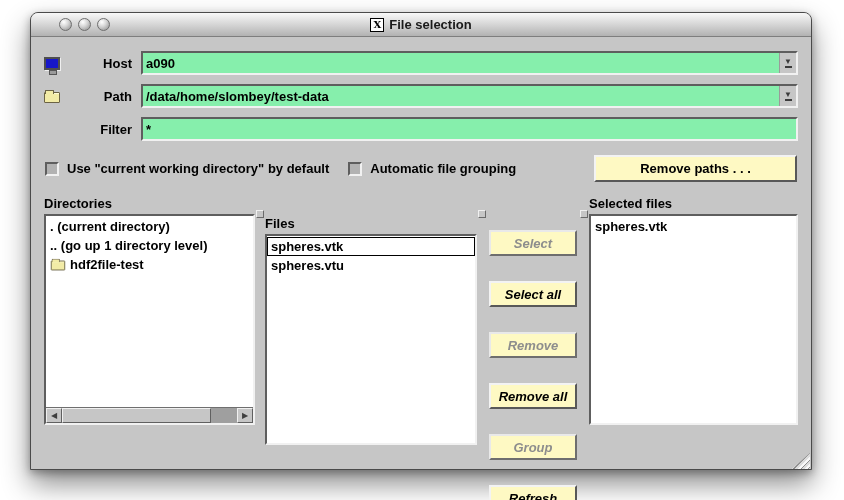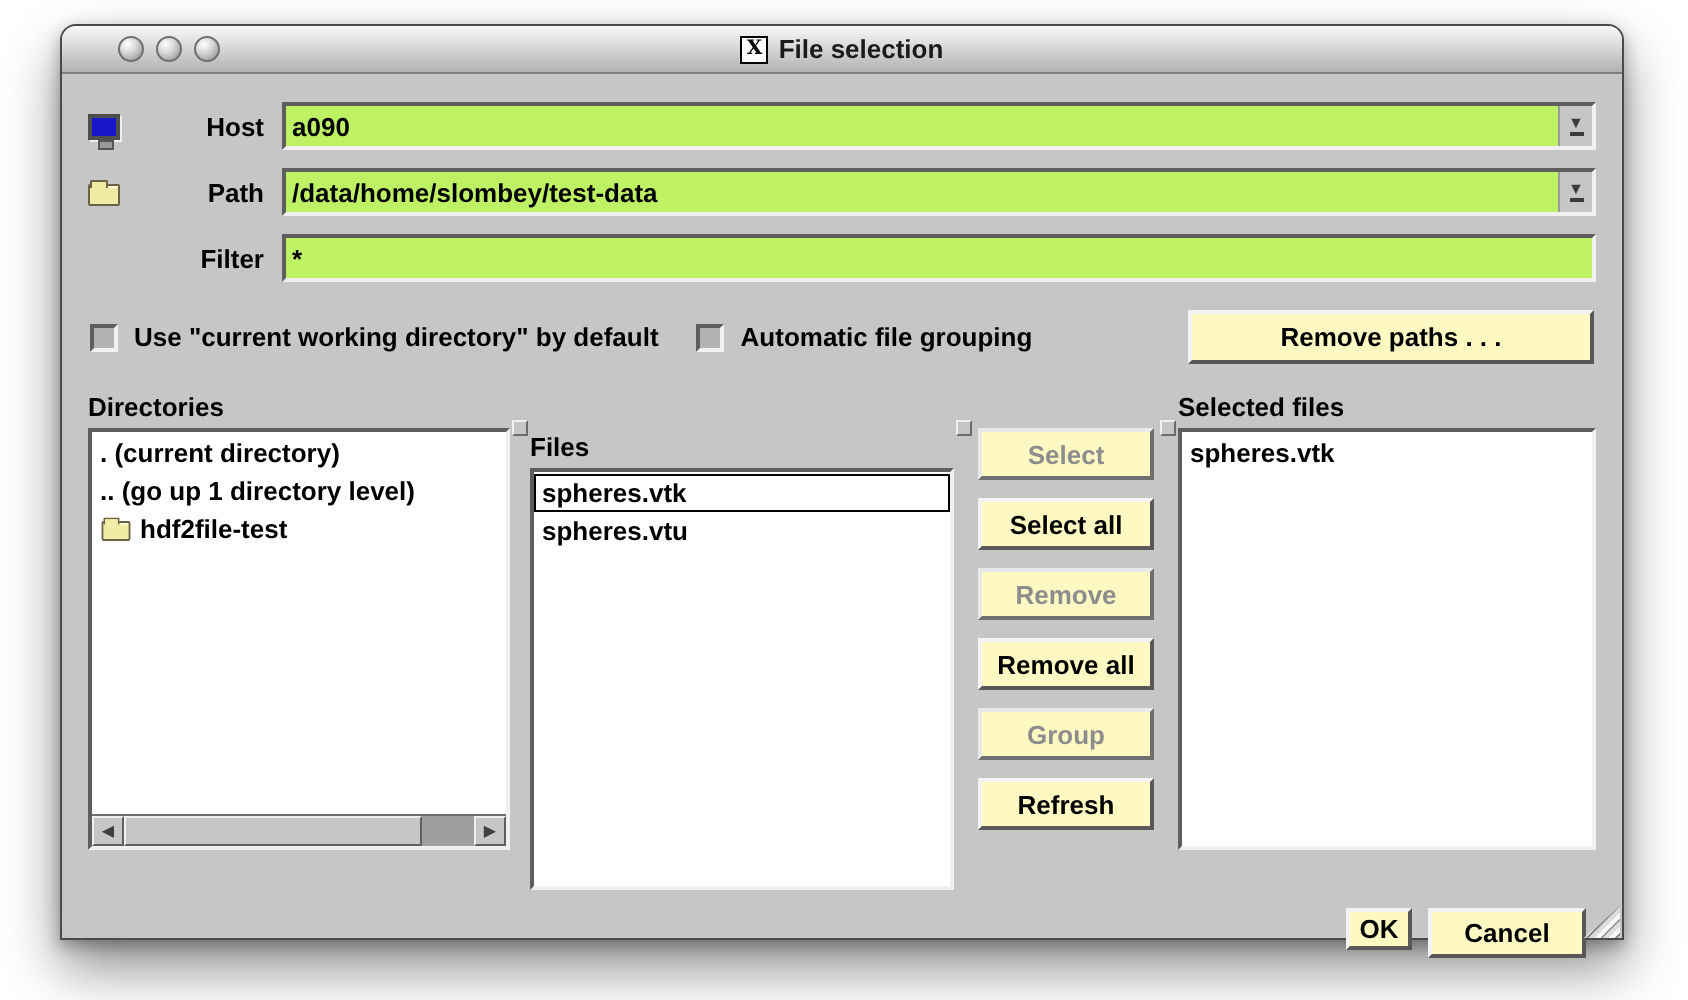--- a/index.html
+++ b/index.html
@@ -40,21 +40,21 @@
             border:1px solid #6b6345; border-radius:1px; position:relative; margin-top:3px;
             box-shadow:inset 0 1px 0 #fffbd8; }
   .folder:before { content:""; position:absolute; left:0; top:-3px; width:7px; height:3px;
                    background:#f2eba6; border:1px solid #6b6345; border-bottom:none;
                    border-radius:1px 1px 0 0; }
   .folder.small { transform:scale(.9); margin:2px 4px 0 0; }
 
   .sunken { border:2px solid; border-color:#5e5e5e #f1f1f1 #f1f1f1 #5e5e5e; background:#fff; }
   .combo { flex:1; display:flex; height:24px; }
   .combo input, .plainfield input {
-      flex:1; border:none; outline:none; background:#bef264; padding:0 3px;
+      flex:1; border:none; outline:none; background:#86efac; padding:0 3px;
       font:bold 13px "Liberation Sans", sans-serif; color:#000; }
   .combo-btn { width:17px; background:#c6c6c6; border-left:1px solid #9a9a9a;
                display:flex; flex-direction:column; align-items:center; justify-content:center;
                cursor:default; }
   .combo-btn .tri { font-size:8px; color:#3c3c3c; line-height:7px; }
   .combo-btn .bar { width:7px; height:2px; background:#3c3c3c; margin-top:1px; }
   .plainfield { flex:1; display:flex; height:24px; }
 
   
   .options-row { display:flex; align-items:center; margin:14px 1px 14px 1px; height:27px; }
@@ -83,21 +83,21 @@
 
   .pane-dirs { width:211px; }
   .pane-files { width:212px;margin-top:20px; }
   .pane-actions { width:92px; padding-top:18px; }
   .pane-selected { flex:1; }
 
   .handle { width:10px; position:relative; }
   .knob { position:absolute; top:14px; left:1px; width:8px; height:8px; background:#c6c6c6;
           border:1px solid; border-color:#f0f0f0 #6a6a6a #6a6a6a #f0f0f0; }
 
-  .action-btn { width:88px; height:26px; margin:0 0 9px 2px; }
+  .action-btn { width:88px; height:26px; margin:16px 0 9px 2px;font-style:italic; }
 
   
   .hscroll { height:16px; background:#9f9f9f; display:flex; align-items:stretch;
              border-top:1px solid #6f6f6f; }
   .sb-btn { width:16px; background:#c6c6c6; border:1px solid; border-color:#f0f0f0 #606060 #606060 #f0f0f0;
             display:flex; align-items:center; justify-content:center;
             font-size:8px; color:#3f3f3f; cursor:default; }
   .sb-thumb { width:72%; background:#c6c6c6; border:1px solid; border-color:#f0f0f0 #606060 #606060 #f0f0f0; }
   .sb-track { flex:1; }
 

